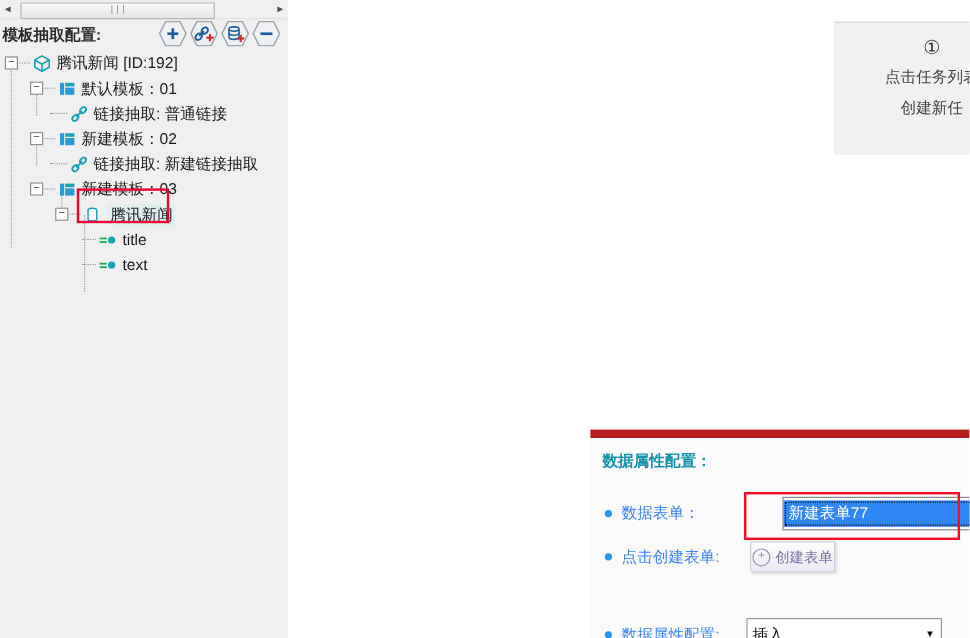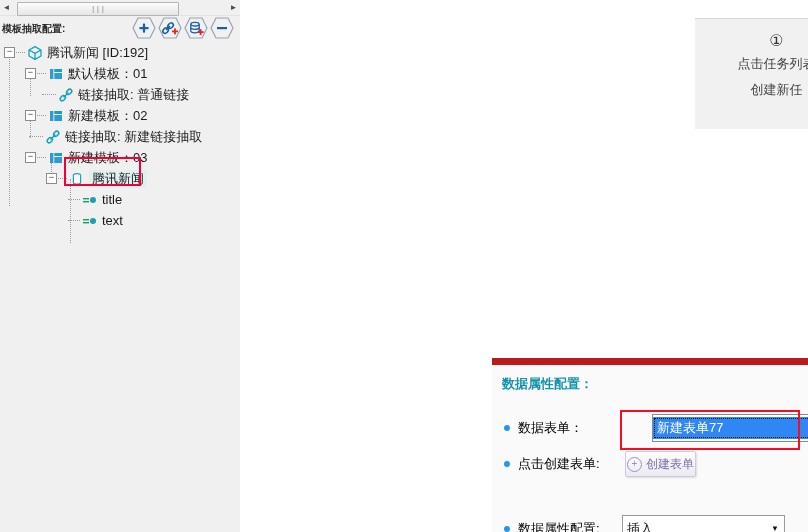--- a/index.html
+++ b/index.html
@@ -35,21 +35,21 @@
   #sb-grip{
     color:#8a8a8a;font-size:8px;letter-spacing:0px;line-height:1;
     font-family:"Liberation Mono","DejaVu Sans Mono",monospace;
   }
 
   #tree-header{
     position:absolute;left:0;top:15px;width:240px;height:27px;
     display:flex;align-items:center;
   }
   #tree-title{
-    font-size:10px;font-weight:bold;color:#2b2b2b;margin-left:2px;
+    font-size:13px;font-weight:bold;color:#2b2b2b;margin-left:2px;
     white-space:nowrap;
   }
   #tree-tools{position:absolute;right:6px;top:2px;display:flex;gap:2px;}
   .hexbtn{
     width:24px;height:22px;position:relative;cursor:pointer;
     display:flex;align-items:center;justify-content:center;
   }
   .hexbtn svg{display:block;}
 
   #tree{
@@ -100,21 +100,21 @@
     position:absolute;left:246px;top:358px;right:0;bottom:0;
     background:#fafafa;border-top:7px solid #b91c1c;
   }
   #form-title{
     position:absolute;left:10px;top:10px;
     font-size:13px;font-weight:bold;color:#1592ab;white-space:nowrap;
   }
   .frow{position:absolute;left:0;width:100%;height:30px;}
   .flabel{
     position:absolute;display:flex;align-items:center;height:30px;
-    font-size:13px;color:#000000;white-space:nowrap;
+    font-size:13px;color:#3b82f6;white-space:nowrap;
   }
   .bullet{
     width:6px;height:6px;border-radius:50%;background:#2196f3;
     margin-right:8px;flex:0 0 6px;
   }
   .combo{
     position:absolute;box-sizing:border-box;height:28px;
     border:1px solid #9a9a9a;background:#fff;
     display:flex;align-items:center;font-size:13px;color:#111;cursor:pointer;
   }
@@ -270,21 +270,21 @@
         <span class="nicon">
           <svg width="16" height="16" viewBox="0 0 16 16">
             <rect x="2" y="3" width="3.4" height="10" fill="#2e9bd6"></rect>
             <rect x="6.3" y="3" width="7.7" height="3" fill="#17a2b8"></rect>
             <rect x="6.3" y="7" width="7.7" height="6" fill="#2e9bd6"></rect>
           </svg>
         </span>
         <span class="nlabel">新建模板：02</span>
       </div>
 
-      <div class="node" style="padding-left:29px;">
+      <div class="node" style="padding-left:42px;">
         <span class="dots" style="width:14px;flex:0 0 14px;"></span>
         <span class="nicon">
           <svg width="16" height="16" viewBox="0 0 16 16">
             <g fill="none" stroke="#17a2b8" stroke-width="1.5" stroke-linecap="round">
               <path d="M6 10 L10 6"></path>
               <ellipse cx="4.8" cy="11.2" rx="2.1" ry="2.9" transform="rotate(45 4.8 11.2)"></ellipse>
               <ellipse cx="11.2" cy="4.8" rx="2.1" ry="2.9" transform="rotate(45 11.2 4.8)"></ellipse>
             </g>
           </svg>
         </span>

